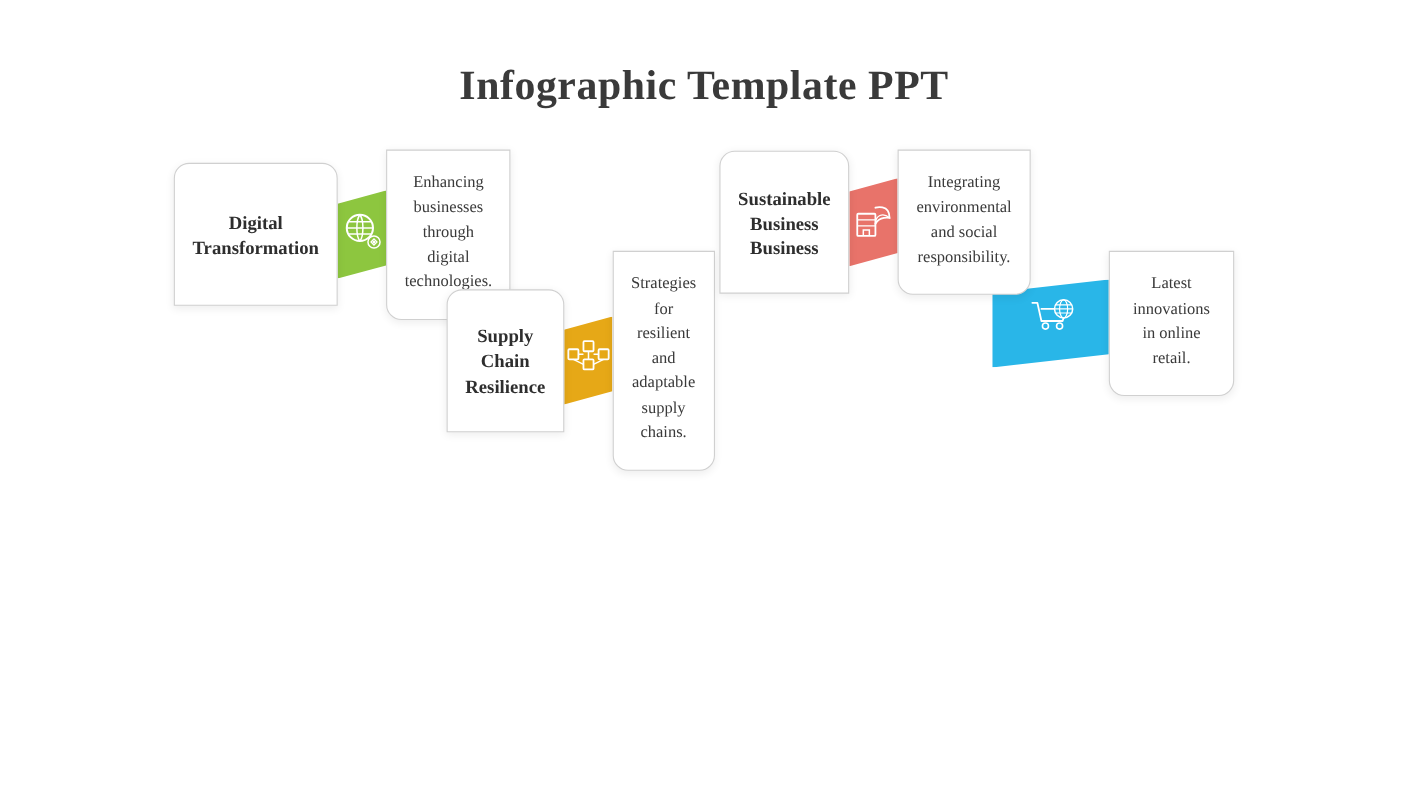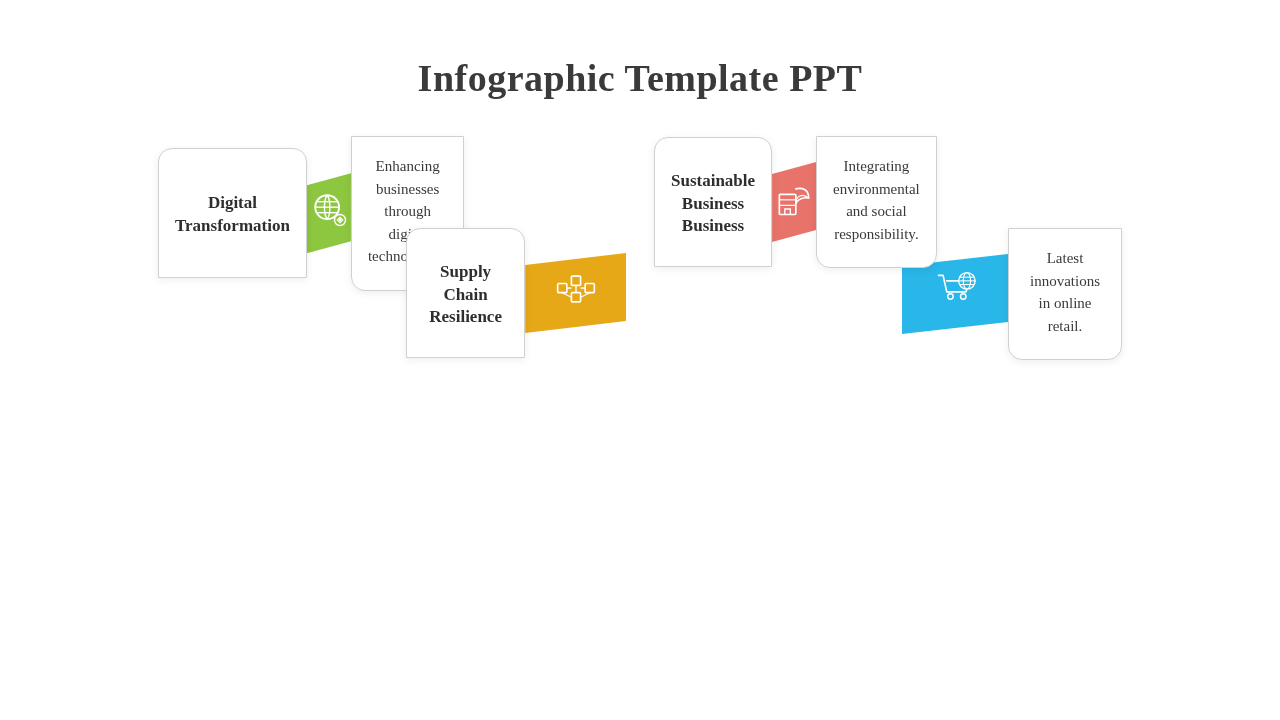--- a/index.html
+++ b/index.html
@@ -187,20 +187,23 @@
             <rect x="19" y="28" width="10" height="10" rx="1" stroke="white" stroke-width="1.8"></rect>
             <path d="M14 23 H19" stroke="white" stroke-width="1.5"></path>
             <path d="M24 20 L24 28" stroke="white" stroke-width="1.5"></path>
             <path d="M29 23 H34" stroke="white" stroke-width="1.5"></path>
             <path d="M9 28 L19 33" stroke="white" stroke-width="1.3"></path>
             <path d="M39 28 L29 33" stroke="white" stroke-width="1.3"></path>
           </svg>
         </span>
       </div>
     </div>
+    <div class="card-bottom">
+      <span>Strategies for resilient and adaptable supply chains.</span>
+    </div>
   </div>
 
   <div class="card-wrapper offset-top">
     <div class="card-top">
       <span style="white-space:pre-line">Sustainable
 Business Business</span>
     </div>
     <div class="ribbon ribbon-red">
       <div class="ribbon-inner">
         <div class="ribbon-shape"></div>

